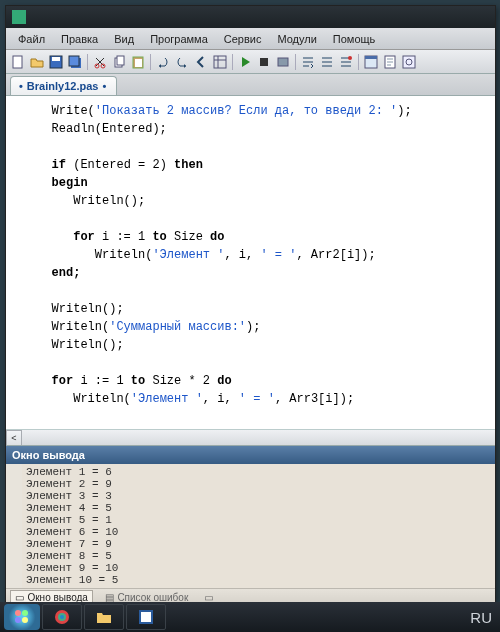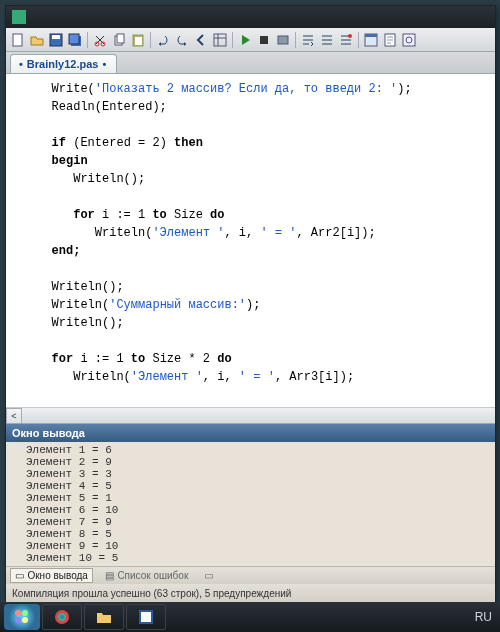--- a/index.html
+++ b/index.html
@@ -96,31 +96,40 @@
   }
   .taskbar {
     position:absolute; left:0; right:0; bottom:0; height:30px;
     background:linear-gradient(#2a3038,#151a1f);
     display:flex; align-items:center; padding:0 4px; gap:2px;
   }
   .tb-start { width:36px; height:26px; border-radius:4px;
     background:radial-gradient(circle at center,#5cc6f0 15%,#2e6b95 60%);
     display:flex; align-items:center; justify-content:center; }
   .tb-task { width:40px; height:26px; border:1px solid #3a4148; border-radius:2px; display:flex; align-items:center; justify-content:center; }
-  .tb-clock { margin-left:auto; color:#cfd4da; font-size:12px; text-align:right; padding-right:4px; }
+  .tb-clock { margin-left:auto; color:#cfd4da; font-size:15px; text-align:right; padding-right:4px; }
   svg { display:block; }
 </style>
 </head>
 <body>
 
 <div class="frame">
   <div class="titlebar">
     <div class="titlebar-icon"></div>
   </div>
 
+  <div class="menubar">
+    <div class="menu-item">Файл</div>
+    <div class="menu-item">Правка</div>
+    <div class="menu-item">Вид</div>
+    <div class="menu-item">Программа</div>
+    <div class="menu-item">Сервис</div>
+    <div class="menu-item">Модули</div>
+    <div class="menu-item">Помощь</div>
+  </div>
 
   <div class="toolbar">
     <div class="tb-btn">
         <svg width="14" height="14">
           <rect x="2" y="1" width="9" height="12" fill="#fff" stroke="#557"></rect>
         </svg>
       </div>
     <div class="tb-btn">
         <svg width="14" height="14">
           <path d="M1 4h5l1 2h6v6H1z" fill="#f3c96b" stroke="#a07820"></path>

